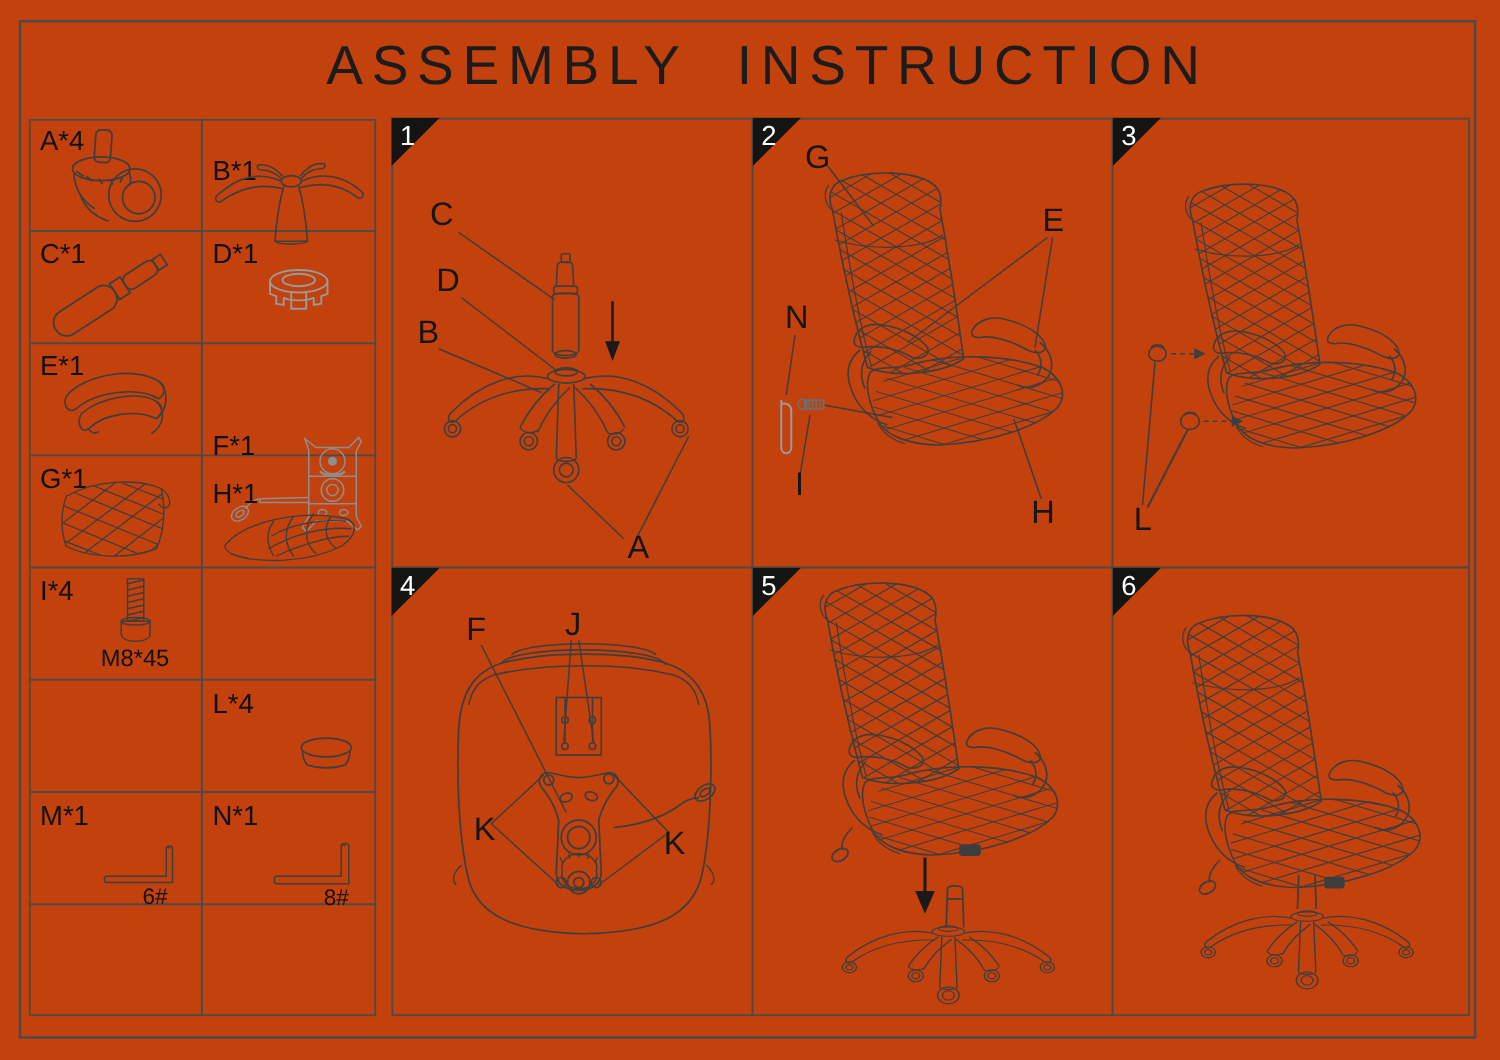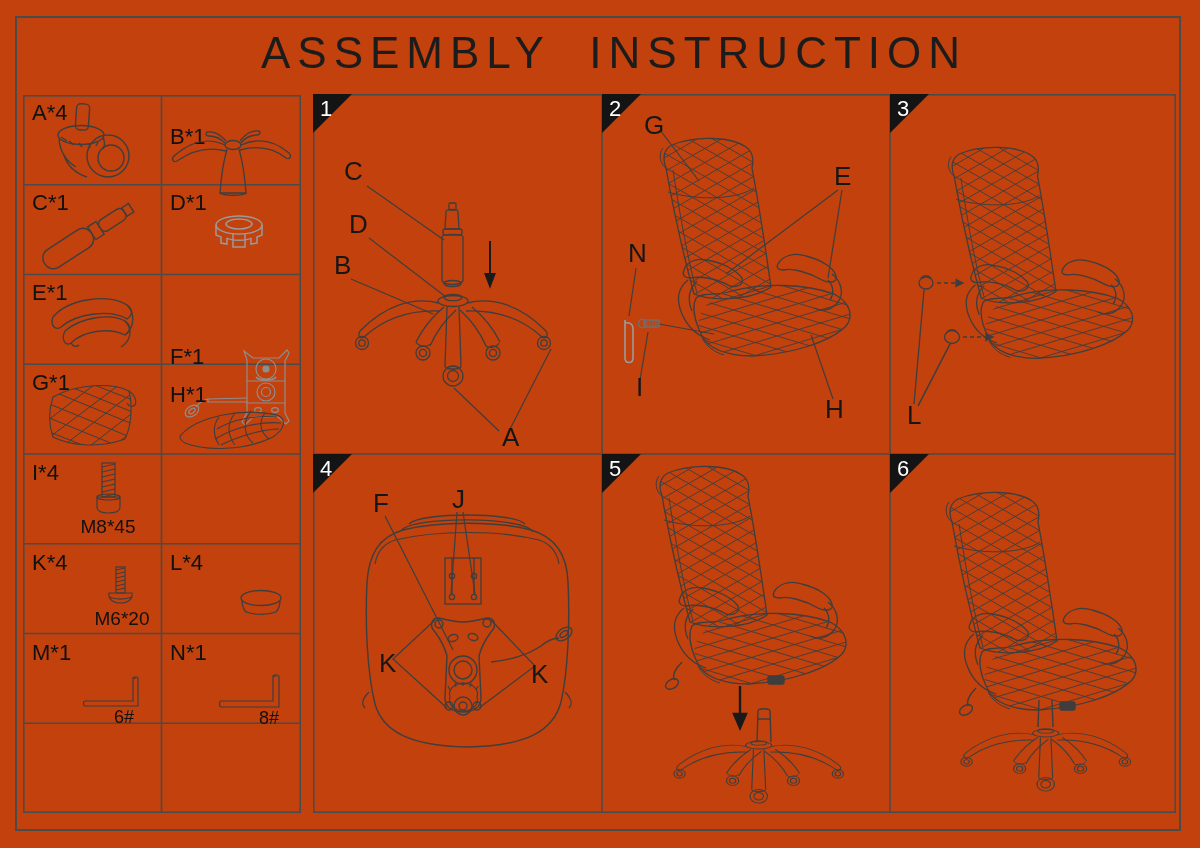--- a/index.html
+++ b/index.html
@@ -159,32 +159,20 @@
           <rect x="79" y="8" width="13" height="34"></rect>
           <path d="M79,12 l13,-3 M79,17 l13,-3 M79,22 l13,-3 M79,27 l13,-3 M79,32 l13,-3 M79,37 l13,-3 M79,42 l13,-3"></path>
           <path d="M74,42 L97,42 L97,52 C97,56 92,58 85.5,58 C79,58 74,56 74,52 Z"></path>
           <ellipse cx="85.5" cy="42" rx="11.5" ry="3"></ellipse>
         </g>
         <text x="85" y="78" font-size="19" text-anchor="middle" fill="#111">M8*45</text>
       </svg>
     </div>
 
 
-    <div class="abs" style="left:0;top:450px;width:138px;height:90px;">
-      <span class="celllab">K*4</span>
-      <svg class="abs" style="left:0;top:0" width="138" height="90" viewBox="0 0 138 90">
-        <g fill="none" stroke="#3e3e3e" stroke-width="1.2">
-          <rect x="93" y="22" width="9" height="26"></rect>
-          <path d="M93,25 l9,-2 M93,29 l9,-2 M93,33 l9,-2 M93,37 l9,-2 M93,41 l9,-2 M93,45 l9,-2"></path>
-          <path d="M86,48 L109,48 C110,54 105,58 97.5,58 C90,58 85,54 86,48 Z"></path>
-          <path d="M86,52 C93,54.5 102,54.5 109,52"></path>
-        </g>
-        <text x="99" y="80" font-size="19" text-anchor="middle" fill="#111">M6*20</text>
-      </svg>
-    </div>
 
     <div class="abs" style="left:138px;top:450px;width:136px;height:90px;">
       <span class="celllab">L*4</span>
       <svg class="abs" style="left:0;top:0" width="140" height="90" viewBox="0 0 140 90">
         <g fill="none" stroke="#3e3e3e" stroke-width="1.3">
           <ellipse cx="100" cy="53" rx="20" ry="7.5"></ellipse>
           <path d="M81,55 C81,61 83,65 85,67 C94,70 106,70 115,67 C117,65 119,61 119,55"></path>
         </g>
       </svg>
     </div>

